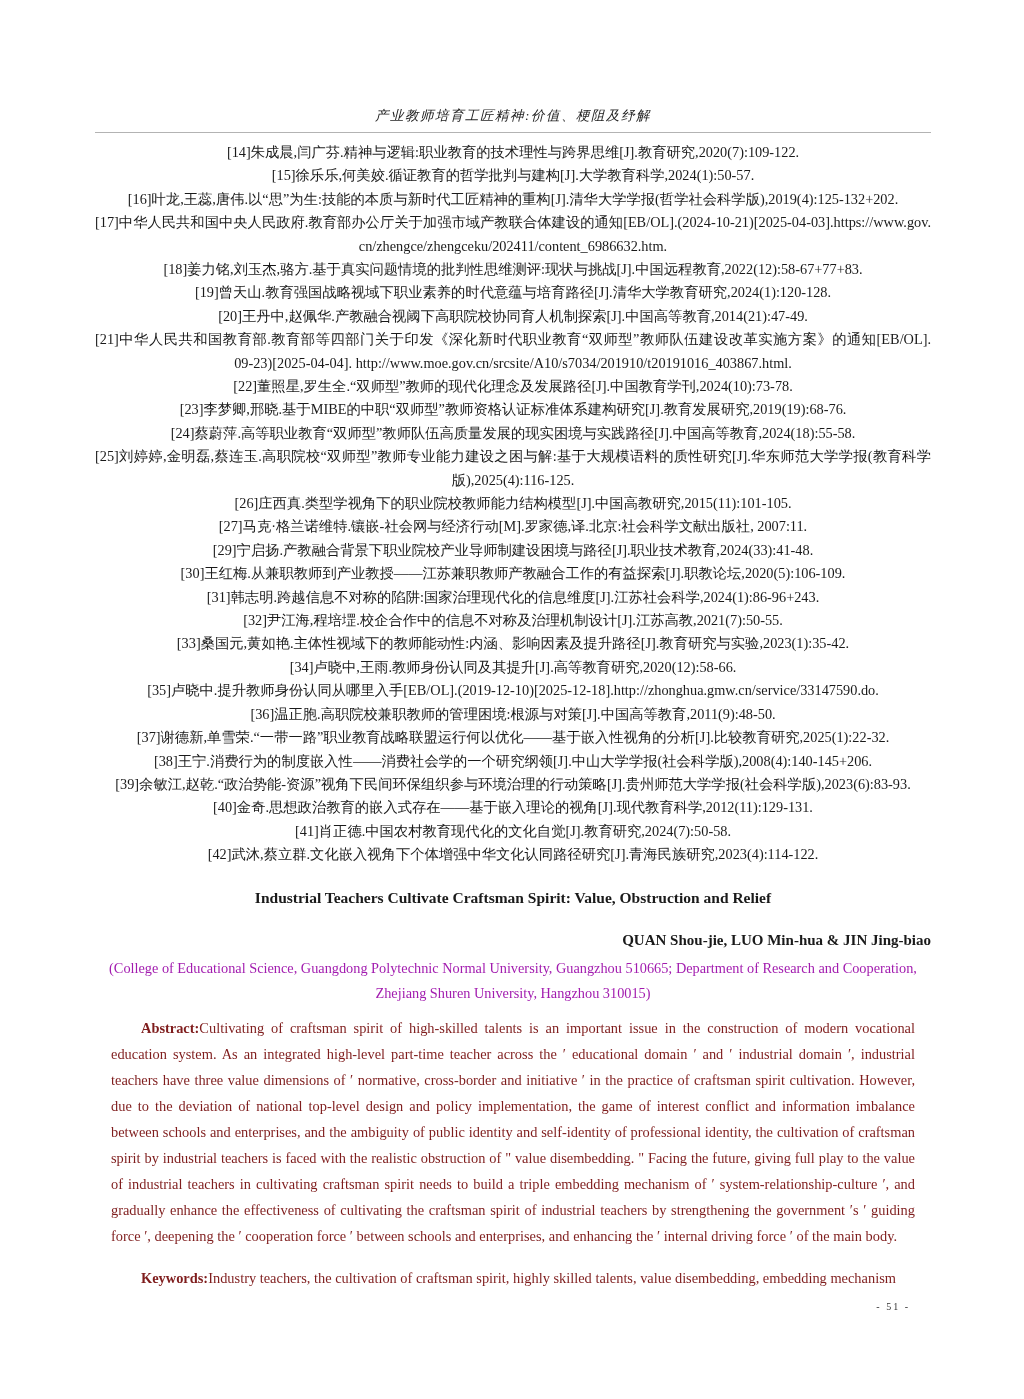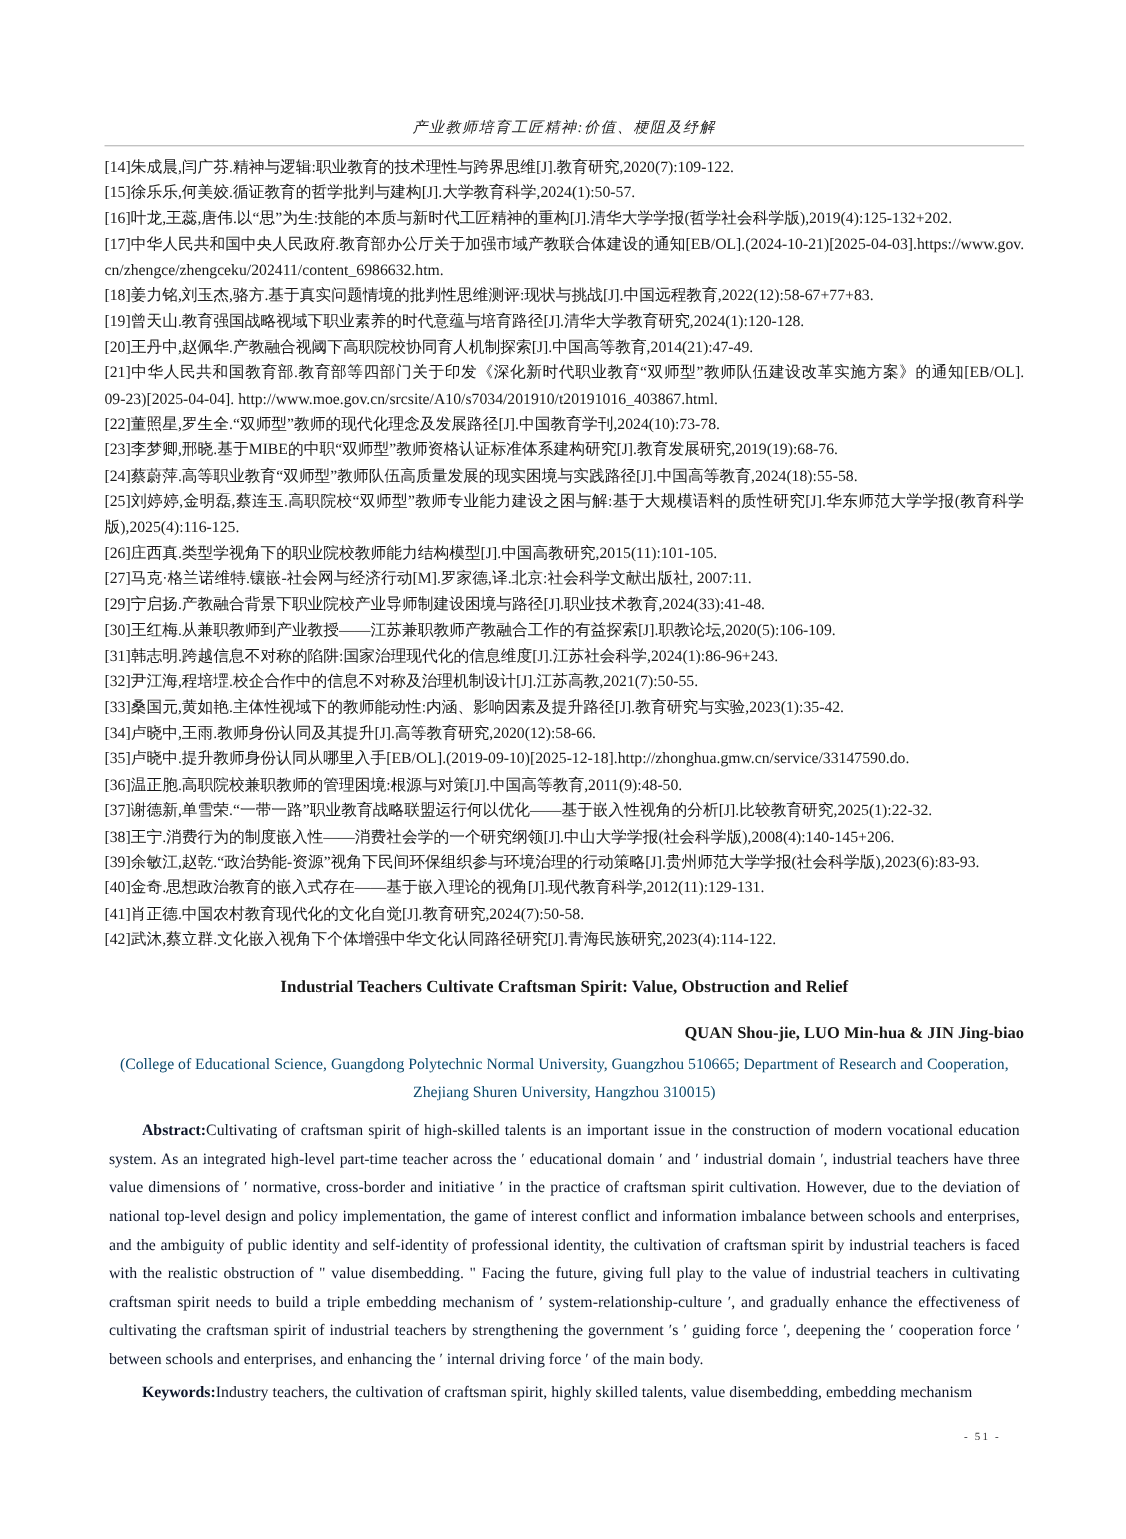--- a/index.html
+++ b/index.html
@@ -30,21 +30,21 @@
     height:0;
   }
   .references{
     margin-top:8px;
   }
   .ref-line{
     font-size:14.3px;
     line-height:23.4px;
     white-space:nowrap;
     overflow:hidden;
-    text-align:left;
+    text-align:center;
   }
   .ref-fill{
     white-space:normal;
     text-align:justify;
     text-align-last:justify;
     height:23.4px;
     overflow:hidden;
   }
   .en-title{
     margin-top:20px;
@@ -59,29 +59,29 @@
     font-weight:bold;
     font-size:15px;
     line-height:22px;
   }
   .en-affiliation{
     margin:5px auto 0 auto;
     width:812px;
     text-align:center;
     font-size:14.3px;
     line-height:25.5px;
-    color:#0c4a6e;
+    color:#a21caf;
   }
   .abstract,.keywords{
-    margin:4px;
+    margin:16px;
     font-size:14.4px;
     line-height:26px;
     text-align:justify;
     text-indent:30px;
-    color:#0f172a;
+    color:#7f1d1d;
   }
   .abstract{margin-top:8px;}
   .keywords{margin-top:0;}
   .bold-label{font-weight:bold;}
   .page-number{
     position:absolute;
     top:1301px;
     right:114px;
     font-size:10px;
     color:#333333;
@@ -127,21 +127,21 @@
         <div class="ref-line ref-fill">[25]刘婷婷,金明磊,蔡连玉.高职院校“双师型”教师专业能力建设之困与解:基于大规模语料的质性研究[J].华东师范大学学报(教育科学</div>
         <div class="ref-line">版),2025(4):116-125.</div>
         <div class="ref-line">[26]庄西真.类型学视角下的职业院校教师能力结构模型[J].中国高教研究,2015(11):101-105.</div>
         <div class="ref-line">[27]马克·格兰诺维特.镶嵌-社会网与经济行动[M].罗家德,译.北京:社会科学文献出版社, 2007:11.</div>
         <div class="ref-line">[29]宁启扬.产教融合背景下职业院校产业导师制建设困境与路径[J].职业技术教育,2024(33):41-48.</div>
         <div class="ref-line">[30]王红梅.从兼职教师到产业教授——江苏兼职教师产教融合工作的有益探索[J].职教论坛,2020(5):106-109.</div>
         <div class="ref-line">[31]韩志明.跨越信息不对称的陷阱:国家治理现代化的信息维度[J].江苏社会科学,2024(1):86-96+243.</div>
         <div class="ref-line">[32]尹江海,程培堽.校企合作中的信息不对称及治理机制设计[J].江苏高教,2021(7):50-55.</div>
         <div class="ref-line">[33]桑国元,黄如艳.主体性视域下的教师能动性:内涵、影响因素及提升路径[J].教育研究与实验,2023(1):35-42.</div>
         <div class="ref-line">[34]卢晓中,王雨.教师身份认同及其提升[J].高等教育研究,2020(12):58-66.</div>
-        <div class="ref-line">[35]卢晓中.提升教师身份认同从哪里入手[EB/OL].(2019-09-10)[2025-12-18].http://zhonghua.gmw.cn/service/33147590.do.</div>
+        <div class="ref-line">[35]卢晓中.提升教师身份认同从哪里入手[EB/OL].(2019-12-10)[2025-12-18].http://zhonghua.gmw.cn/service/33147590.do.</div>
         <div class="ref-line">[36]温正胞.高职院校兼职教师的管理困境:根源与对策[J].中国高等教育,2011(9):48-50.</div>
         <div class="ref-line">[37]谢德新,单雪荣.“一带一路”职业教育战略联盟运行何以优化——基于嵌入性视角的分析[J].比较教育研究,2025(1):22-32.</div>
         <div class="ref-line">[38]王宁.消费行为的制度嵌入性——消费社会学的一个研究纲领[J].中山大学学报(社会科学版),2008(4):140-145+206.</div>
         <div class="ref-line">[39]余敏江,赵乾.“政治势能-资源”视角下民间环保组织参与环境治理的行动策略[J].贵州师范大学学报(社会科学版),2023(6):83-93.</div>
         <div class="ref-line">[40]金奇.思想政治教育的嵌入式存在——基于嵌入理论的视角[J].现代教育科学,2012(11):129-131.</div>
         <div class="ref-line">[41]肖正德.中国农村教育现代化的文化自觉[J].教育研究,2024(7):50-58.</div>
         <div class="ref-line">[42]武沐,蔡立群.文化嵌入视角下个体增强中华文化认同路径研究[J].青海民族研究,2023(4):114-122.</div>
       </div>
 
     <div class="en-title">Industrial Teachers Cultivate Craftsman Spirit: Value, Obstruction and Relief</div>

